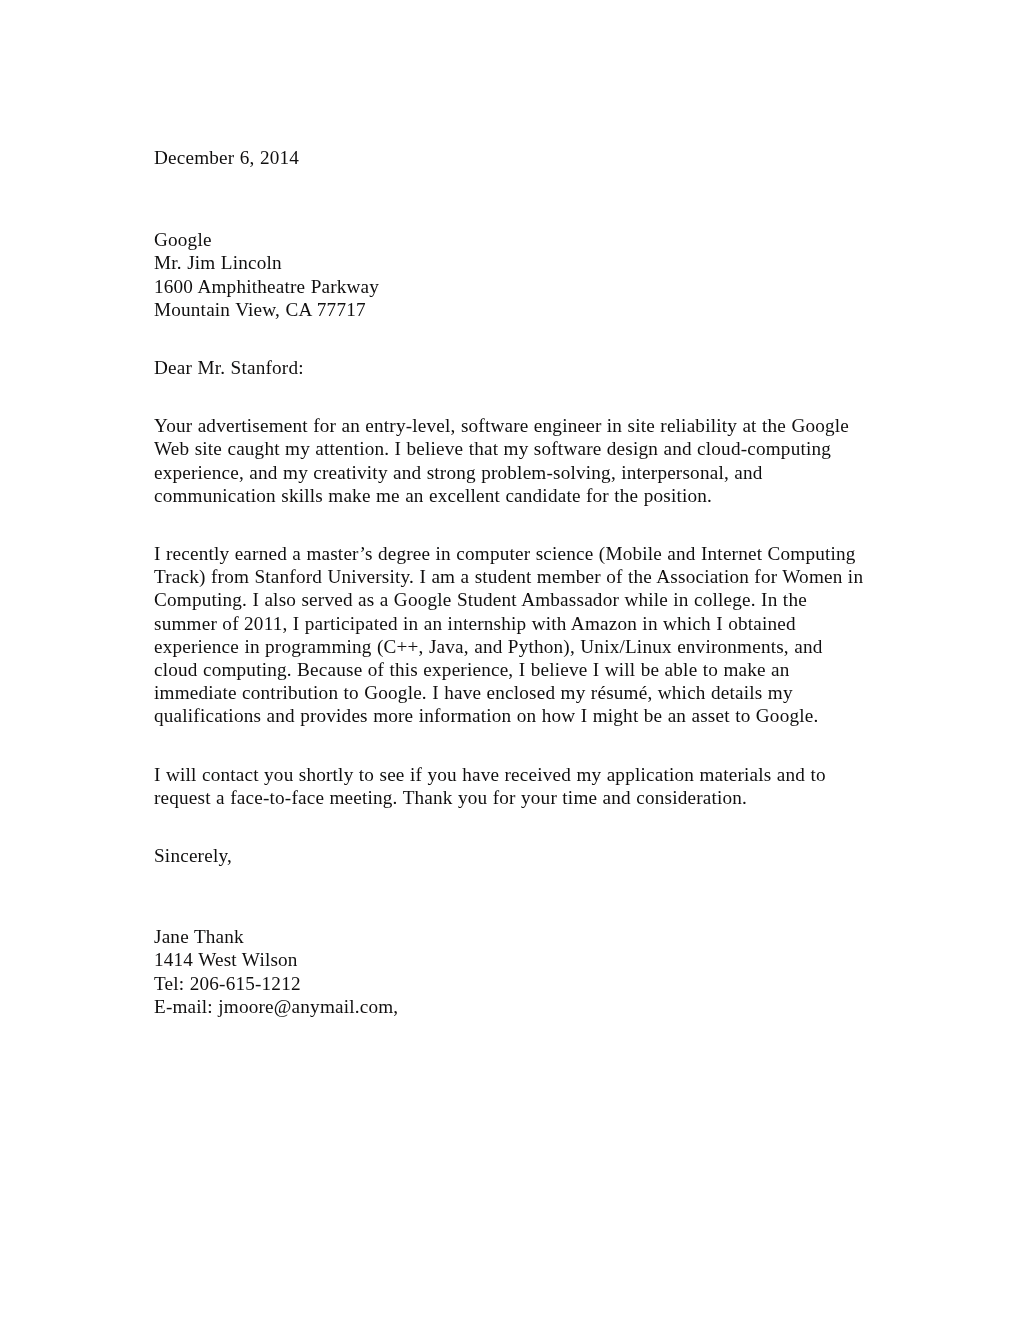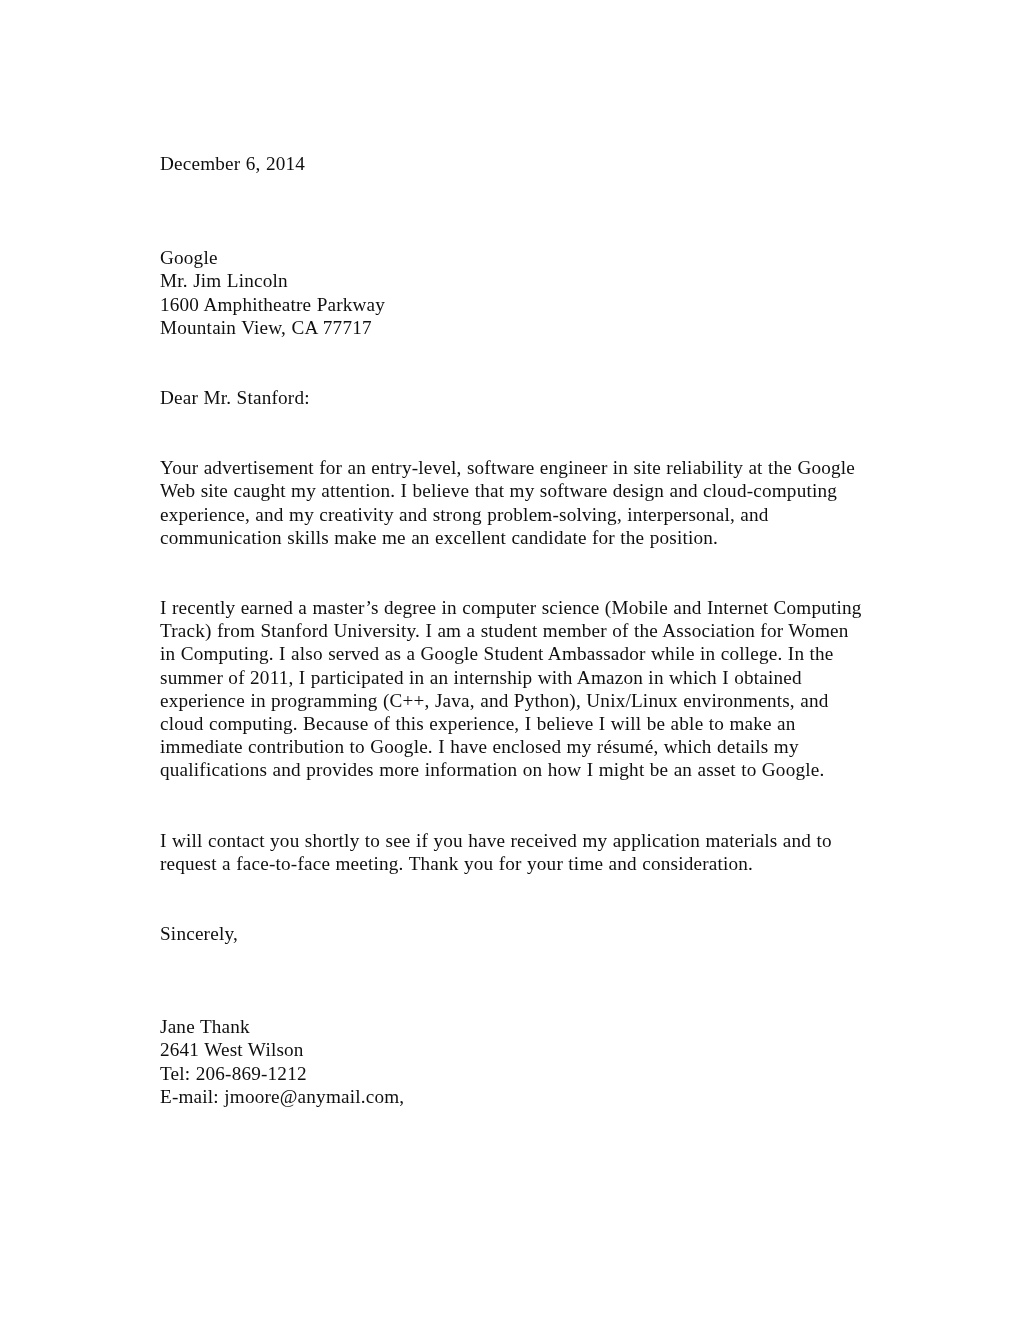--- a/index.html
+++ b/index.html
@@ -35,21 +35,21 @@
   .para {
     font-size: 19.2px;
     line-height: 23.2px;
     letter-spacing: 0.01em;
     word-spacing: 0.02em;
     margin: 0;
     text-align: left;
   }
 
   .block {
-    margin: 12px;
+    margin: 6px;
   }
   .gap-after-date      { height: 47px; }
   .gap-after-recipient { height: 23px; }
   .gap-after-salutation{ height: 23px; }
   .gap-para            { height: 23px; }
   .gap-before-sincerely{ height: 23px; }
   .gap-signature       { height: 46px; }
 </style>
 </head>
 <body>
@@ -97,19 +97,19 @@
     <div class="gap-before-sincerely"></div>
 
     <div class="block">
       <p class="line">Sincerely,</p>
     </div>
 
     <div class="gap-signature"></div>
 
     <div class="block">
       <p class="line">Jane Thank</p>
-      <p class="line">2641 West Wilson</p>
-      <p class="line">Tel: 206-869-1212</p>
+      <p class="line">1414 West Wilson</p>
+      <p class="line">Tel: 206-615-1212</p>
       <p class="line">E-mail: jmoore@anymail.com,</p>
     </div>
 
   </div>
 </div>
 
 </body></html>

